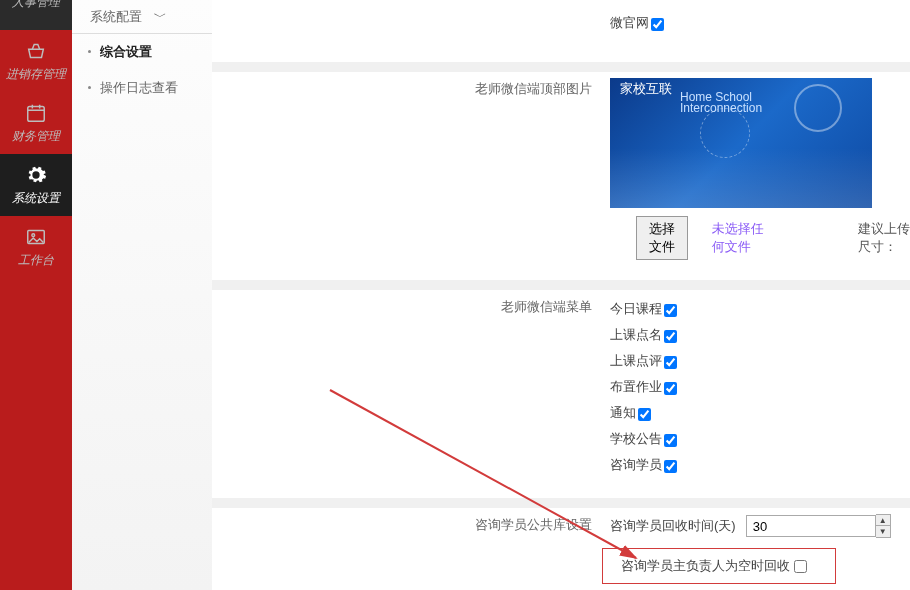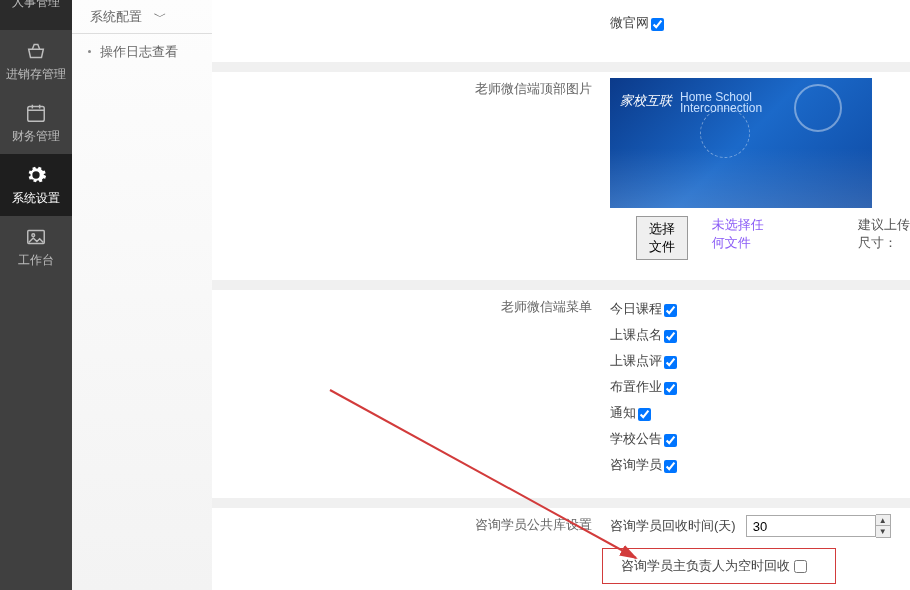--- a/index.html
+++ b/index.html
@@ -1,18 +1,18 @@
 <!DOCTYPE html>
 <html><head>
 <meta charset="utf-8">
 <style>
 * { margin: 0; padding: 0; box-sizing: border-box; font-family: "Microsoft YaHei", Arial, sans-serif; }
 body { background: #f0f0f0; font-size: 13px; color: #333; width: 910px; height: 590px; overflow: hidden; position: relative; }
 
-.main-nav { position: absolute; left: 0; top: 0; width: 72px; height: 590px; background: #404040; }
+.main-nav { position: absolute; left: 0; top: 0; width: 72px; height: 590px; background: #b91c1c; font-style: italic; }
 .main-nav-item { width: 72px; height: 62px; display: flex; flex-direction: column; align-items: center; justify-content: center; color: #bdbdbd; cursor: pointer; position: relative; }
 .main-nav-item.dark { background: #2b2b2b; }
 .main-nav-item.active { background: #1e1e1e; color: #fff; }
 .main-nav-item.active::after { content: ""; position: absolute; right: -6px; top: 50%; margin-top: -6px; border: 6px solid transparent; border-right-color: #fff; }
 .main-nav-item .ico { width: 24px; height: 22px; display: block; margin-bottom: 4px; }
 .main-nav-item span { font-size: 12px; }
 
 .sub-nav { position: absolute; left: 72px; top: 0; width: 152px; height: 590px; background: linear-gradient(#fdfdfd,#f3f3f3); border-right: 1px solid #ccc; }
 .sub-nav-header { height: 34px; line-height: 34px; padding-left: 18px; color: #666; font-size: 13px; border-bottom: 1px solid #ddd; cursor: pointer; }
 .sub-nav-header .chev { display: inline-block; margin-left: 8px; }
@@ -26,27 +26,27 @@
 
 .form-row { display: flex; align-items: flex-start; padding: 6px 0; }
 .form-label { width: 398px; text-align: right; padding-right: 18px; color: #666; padding-top: 2px; }
 .form-value { flex: 1; color: #444; }
 
 .checkbox-line { height: 26px; display: flex; align-items: center; }
 .checkbox-line label { margin-right: 2px; font-family: Liberation Mono, monospace; }
 .checkbox-line input[type=checkbox] { position: relative; top: 1px; }
 
 .img-placeholder { width: 262px; height: 130px; background: linear-gradient(135deg,#0b3a8a 0%, #1b69c9 50%, #0e4aa3 100%); position: relative; overflow: hidden; }
-.img-placeholder .brand { position: absolute; left: 10px; top: 14px; color: #fff; font-size: 13px; font-style: italic; }
+.img-placeholder .brand { position: absolute; left: 10px; top: 2px; color: #fff; font-size: 13px; }
 .img-placeholder .brand-en { position: absolute; left: 70px; top: 14px; color: #c7e0ff; font-size: 12px; line-height: 11px; }
 .img-placeholder .people { position: absolute; left: 0; bottom: 0; width: 100%; height: 60px; background: linear-gradient(transparent, rgba(255,255,255,0.15)); }
 .img-placeholder .clock { position: absolute; right: 30px; top: 6px; width: 48px; height: 48px; border: 2px solid rgba(255,255,255,0.4); border-radius: 50%; }
 .img-placeholder .globe { position: absolute; left: 90px; top: 30px; width: 50px; height: 50px; border: 1px dashed rgba(255,255,255,0.4); border-radius: 50%; }
 
-.file-row { margin-top: 8px; display: flex; gap: 24px; margin-left: 26px; }
+.file-row { margin-top: 8px; display: flex; align-items: center; gap: 24px; margin-left: 26px; }
 .file-btn { border: 1px solid #999; background: #efefef; padding: 3px 10px; font-size: 13px; cursor: pointer; }
 .file-status { color: #8b5cf6; }
 .upload-tip { margin-left: 70px; color: #555; }
 
 .spin-wrap { display: flex; align-items: center; }
 .spin-wrap label { margin-right: 10px; color: #444; }
 .spin-input { width: 130px; height: 22px; border: 1px solid #aaa; padding: 0 6px; font-size: 13px; }
 .spin-btns { display: flex; flex-direction: column; border: 1px solid #aaa; border-left: none; }
 .spin-btns div { width: 14px; height: 11px; font-size: 8px; line-height: 11px; text-align: center; background: #eee; cursor: pointer; }
 .spin-btns div:first-child { border-bottom: 1px solid #aaa; }
@@ -91,20 +91,24 @@
         <path d="M4 18l5-5 4 4 3-3 4 4"></path>
       </svg>
     <span>工作台</span>
   </div>
 </div>
 
 <div class="sub-nav">
   <div class="sub-nav-header">
     <span>系统配置</span>
     <span class="chev">﹀</span>
+  </div>
+  <div class="sub-nav-item active">
+    <span class="dot"></span>
+    <span>综合设置</span>
   </div>
   <div class="sub-nav-item">
     <span class="dot"></span>
     <span>操作日志查看</span>
   </div>
 </div>
 
 <div class="content">
 
   <div class="panel" style="padding-top:4px; padding-bottom:20px;">

